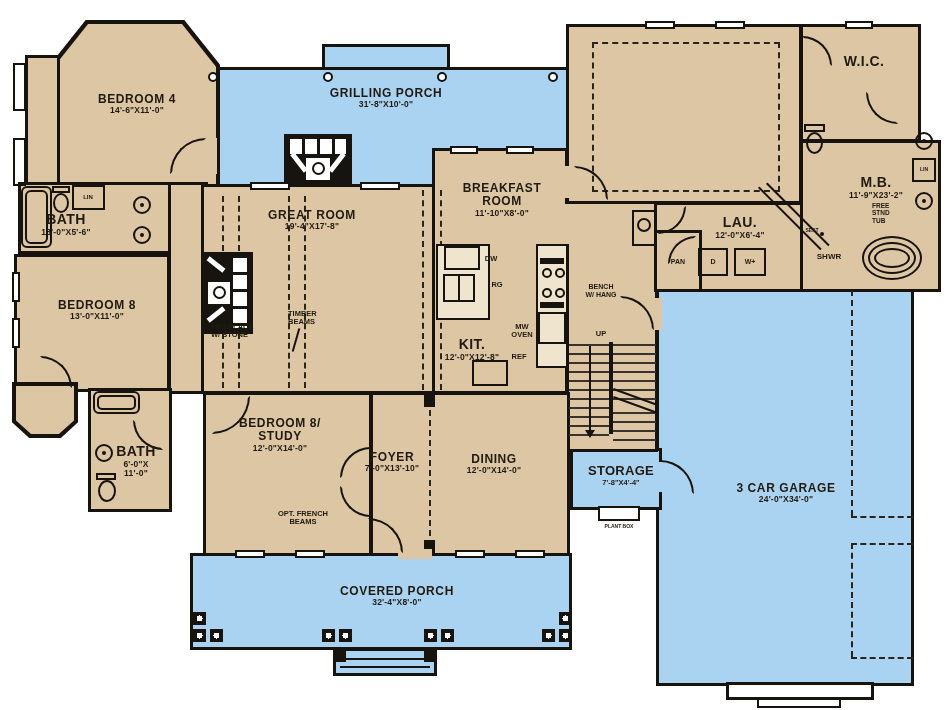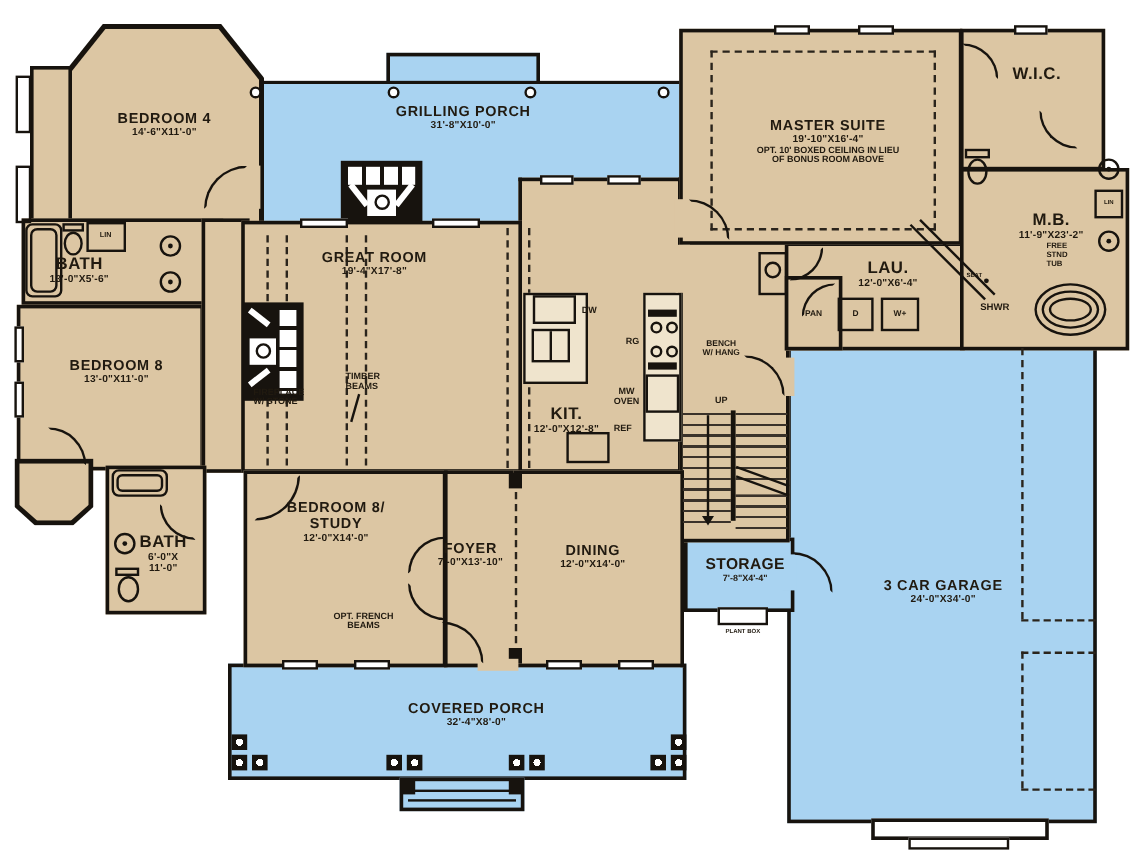--- a/index.html
+++ b/index.html
@@ -258,29 +258,28 @@
   </div>
   <div class="lbl" style="left:136px;top:461px;">
     <span class="nm2">BATH</span>
     <span class="dm">6'-0"X</span>
     <span class="dm">11'-0"</span>
   </div>
   <div class="lbl" style="left:312px;top:220px;">
     <span class="nm">GREAT ROOM</span>
     <span class="dm">19'-4"X17'-8"</span>
   </div>
+  <div class="lbl" style="left:502px;top:200px;">
+    <span class="nm">BREAKFAST</span>
+    <span class="nm">ROOM</span>
+    <span class="dm">11'-10"X8'-0"</span>
+  </div>
   <div class="lbl" style="left:472px;top:350px;">
     <span class="nm2">KIT.</span>
     <span class="dm">12'-0"X12'-8"</span>
-  </div>
-  <div class="lbl" style="left:690px;top:118px;">
-    <span class="nm">MASTER SUITE</span>
-    <span class="dm">19'-10"X16'-4"</span>
-    <span class="sm">OPT. 10' BOXED CEILING IN LIEU</span>
-    <span class="sm">OF BONUS ROOM ABOVE</span>
   </div>
   <div class="lbl" style="left:864px;top:62px;">
     <span class="nm2">W.I.C.</span>
   </div>
   <div class="lbl" style="left:876px;top:188px;">
     <span class="nm2">M.B.</span>
     <span class="dm">11'-9"X23'-2"</span>
   </div>
   <div class="lbl" style="left:740px;top:228px;">
     <span class="nm2">LAU.</span>
@@ -323,21 +322,21 @@
   <div class="lbl sm" style="left:303px;top:518px;">
     <span>OPT. FRENCH</span>
     <span>BEAMS</span>
   </div>
   <div class="lbl" style="left:601px;top:291px;font-size:7px;">
     <span>BENCH</span>
     <span>W/ HANG</span>
   </div>
   <div class="lbl sm" style="left:587px;top:334px;padding-left:28px;">UP</div>
   <div class="lbl sm" style="left:491px;top:259px;">DW</div>
-  <div class="lbl sm" style="left:527px;top:285px;">RG</div>
+  <div class="lbl sm" style="left:497px;top:285px;">RG</div>
   <div class="lbl sm" style="left:522px;top:331px;">
     <span>MW</span>
     <span>OVEN</span>
   </div>
   <div class="lbl sm" style="left:519px;top:357px;">REF</div>
   <div class="lbl" style="left:678px;top:262px;font-size:7px;">PAN</div>
   <div class="lbl" style="left:713px;top:262px;font-size:7px;">D</div>
   <div class="lbl" style="left:750px;top:262px;font-size:7px;">W+</div>
   <div class="lbl xs" style="left:88px;top:197px;">LIN</div>
   <div class="lbl xxs" style="left:924px;top:170px;">LIN</div>

